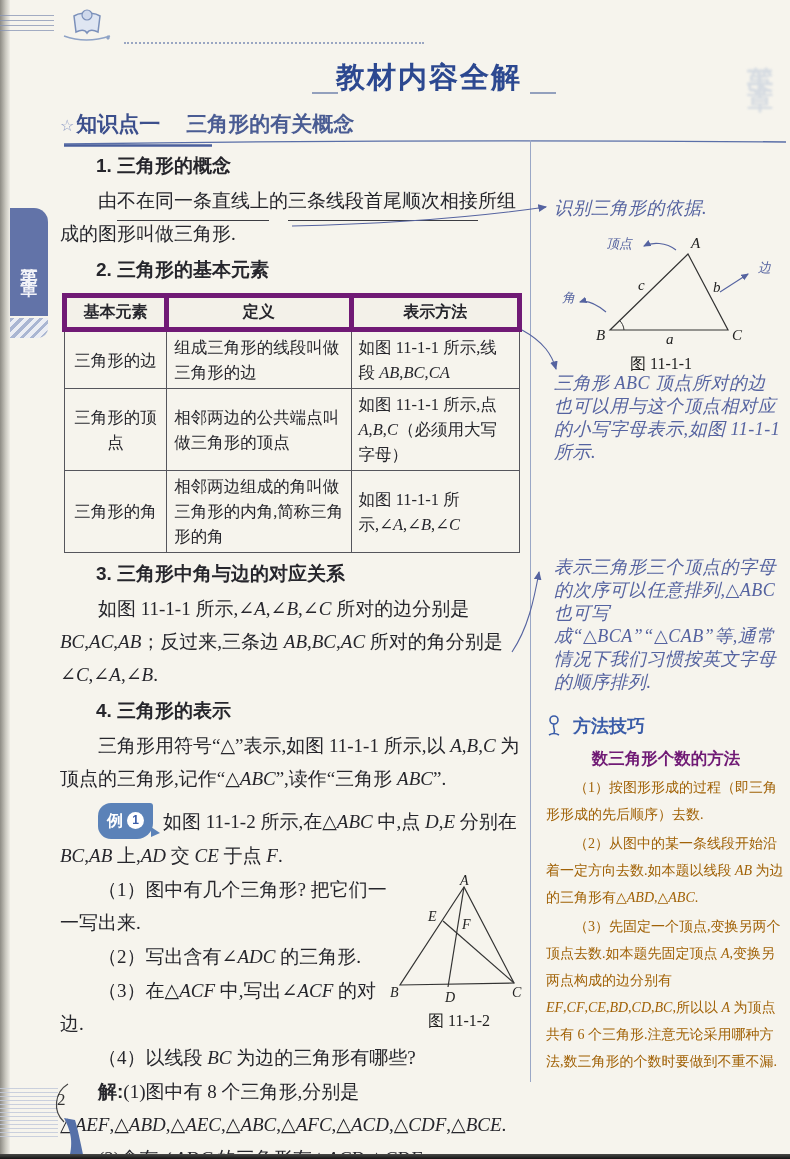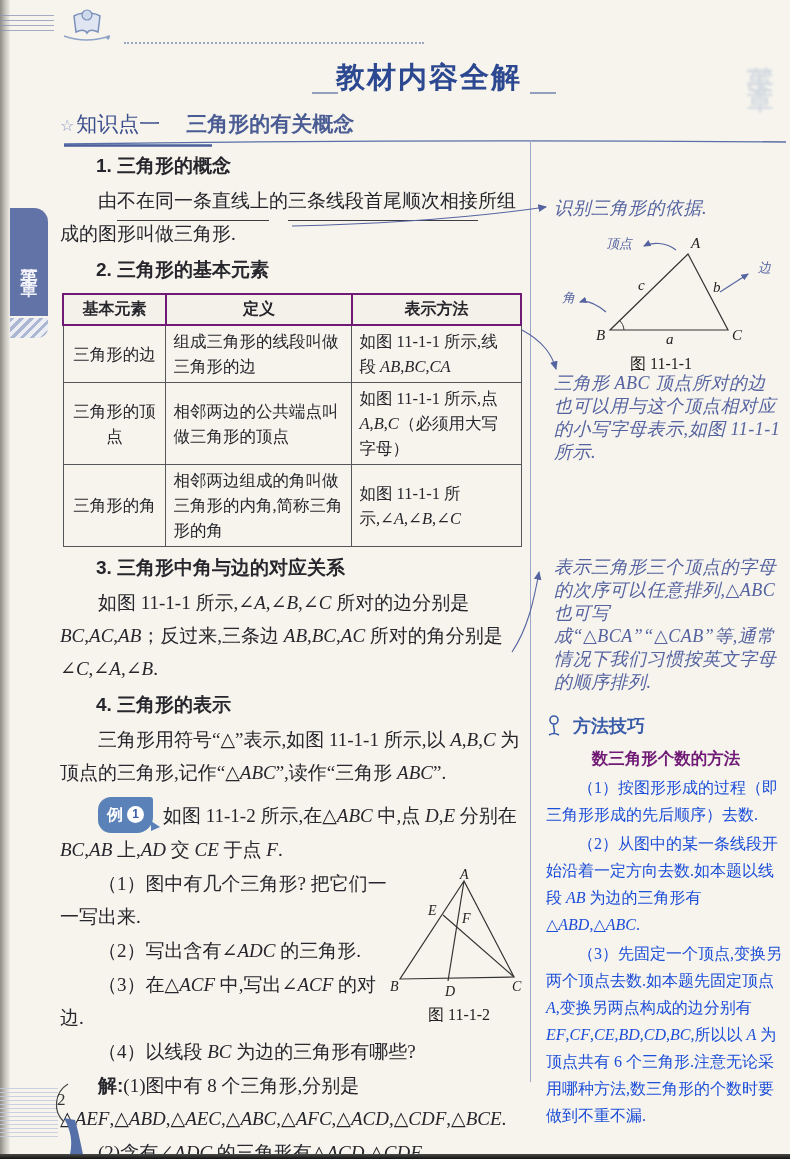--- a/index.html
+++ b/index.html
@@ -33,34 +33,34 @@
   
   .banner{position:absolute;left:0;top:58px;width:522px;text-align:right;
        font-family:"Liberation Sans",sans-serif;font-weight:bold;font-size:29px;
        color:#2c4890;letter-spacing:2px;}
   .dash{position:absolute;height:2px;width:26px;background:#93a0bd;top:92px;}
   .dash-l{left:312px;} .dash-r{left:530px;}
   
   .kp{position:absolute;left:60px;top:110px;width:726px;white-space:nowrap;
       font-family:"Liberation Sans",sans-serif;}
   .kp-star{color:#8b99c4;font-size:16px;margin-right:2px;}
-  .kp-label{font-size:21px;font-weight:normal;color:#3c4f8c;}
+  .kp-label{font-size:21px;font-weight:bold;color:#3c4f8c;}
   .kp-title{font-size:21px;font-weight:bold;color:#4a5c93;margin-left:26px;}
   .kp-line{position:absolute;left:62px;top:138px;}
   .vrule{position:absolute;left:530px;top:140px;width:1px;height:942px;background:#9aa7c6;}
   
   .main{position:absolute;left:60px;top:146px;width:464px;}
   .sec-h{font-family:"Liberation Sans",sans-serif;font-weight:bold;font-size:19px;
          line-height:30px;margin:5px 0 3px 36px;}
   .body-p{font-size:19px;line-height:33px;text-indent:2em;margin:1px 0;}
   .u{border-bottom:1.5px solid #3c3c42;padding-bottom:9px;}
   i{font-style:italic;}
   table.el{border-collapse:collapse;margin:8px 0 6px 2px;width:460px;}
   table.el th{font-family:"Liberation Sans",sans-serif;font-weight:bold;font-size:16px;
-         border:2px solid #701a75;padding:4px 2px;background:#f3f1e9;}
+         border:5px solid #701a75;padding:4px 2px;background:#f3f1e9;}
   table.el td{border:1px solid #55555c;font-size:16.5px;line-height:25px;padding:3px 7px;vertical-align:middle;}
   td.c1{text-align:center;width:96px;padding:3px 2px;}
   td.c2{width:188px;} td.c3{width:160px;}
   
   .ex-badge{display:inline-flex;align-items:center;background:#5b82b8;color:#fff;
       font-family:"Liberation Sans",sans-serif;font-weight:bold;font-size:16px;
       border-radius:13px 3px 16px 13px;padding:1px 9px 2px 9px;margin-right:10px;
       position:relative;text-indent:0;vertical-align:2px;}
   .ex-badge::after{content:"";position:absolute;right:-7px;bottom:2px;width:0;height:0;
       border-left:9px solid #5b82b8;border-top:6px solid transparent;border-bottom:4px solid transparent;}
@@ -77,21 +77,21 @@
   .note{position:absolute;left:14px;width:230px;}
   .note1{top:197px;}
   .fig1-box{position:absolute;left:8px;top:230px;width:226px;text-align:center;}
   .note2{top:372px;}
   .note3{top:556px;}
   .tips{position:absolute;left:6px;top:714px;width:240px;}
   .tips-h{font-family:Liberation Sans, sans-serif;font-weight:bold;font-size:18px;
       color:#3a5ca8;display:flex;align-items:center;gap:11px;}
   .tips-sub{font-family:"Liberation Sans",sans-serif;font-weight:bold;font-size:16.5px;
       text-align:center;margin:10px 0 4px 0;color:#701a75;}
-  .tips-p{font-size:16px;line-height:27px;text-indent:2em;margin:2px 0;color:#1d4ed8;}
+  .tips-p{font-size:14px;line-height:27px;text-indent:2em;margin:2px 0;color:#a16207;}
   
   .foot-lines{position:absolute;left:0;top:1088px;width:58px;height:50px;
       background:repeating-linear-gradient(to bottom,#c2c9da 0 1px,transparent 1px 4px);opacity:.85;}
   .pgnum{position:absolute;left:57px;top:1090px;font-size:17px;color:#333;}
   .overlay{position:absolute;left:0;top:0;pointer-events:none;}
 </style>
 </head>
 <body>
 
 <div class="page">

